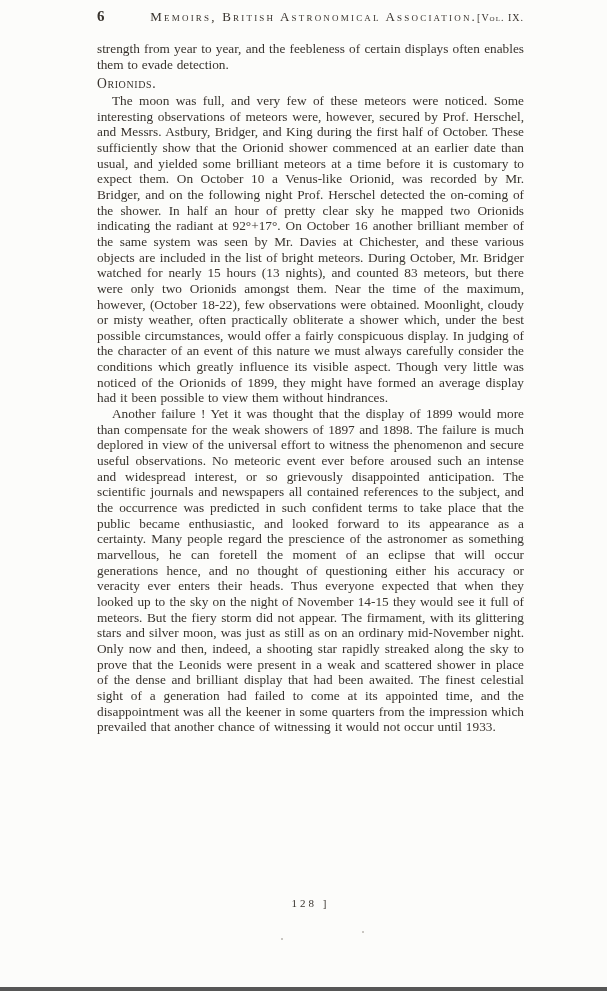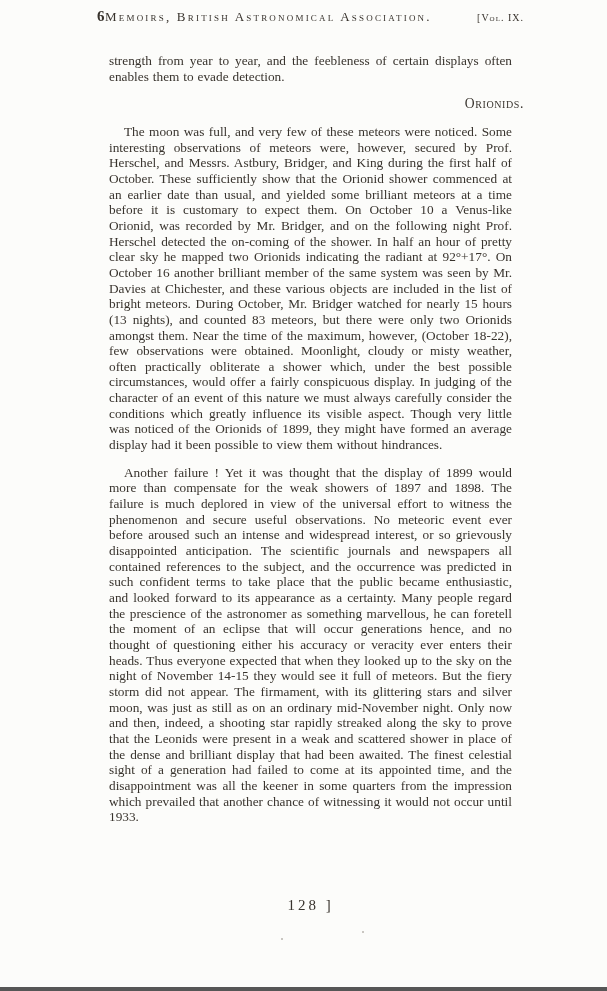--- a/index.html
+++ b/index.html
@@ -25,21 +25,21 @@
     display: flex;
     align-items: baseline;
   }
   .page-num {
     font-size: 15px;
     font-weight: bold;
     letter-spacing: 0.5px;
   }
   .running-title {
     flex: 1;
-    text-align: left;
+    text-align: right;
     font-variant: small-caps;
     font-size: 13px;
     letter-spacing: 2.2px;
     white-space: nowrap;
   }
   .volume {
     font-variant: small-caps;
     font-size: 10px;
     letter-spacing: 1px;
     white-space: nowrap;
@@ -48,41 +48,41 @@
     position: absolute;
     top: 41px;
     left: 97px;
     width: 427px;
     font-size: 13.3px;
     line-height: 15.65px;
     text-align: justify;
     word-spacing: 0.6px;
   }
   .body-text p {
-    margin: 12px;
+    margin: 0;
     text-indent: 15px;
   }
   .body-text p.noindent {
     text-indent: 0;
   }
   .section-heading {
     margin: 4px 0 1px 0;
     font-size: 13.6px;
     font-weight: normal;
     font-variant: small-caps;
     letter-spacing: 0.6px;
-    text-align: right;
+    text-align: left;
   }
   .page-footer {
     position: absolute;
     top: 897px;
     left: 97px;
     width: 427px;
     text-align: center;
-    font-size: 15px;
+    font-size: 11px;
     letter-spacing: 3px;
   }
   .scan-edge {
     position: absolute;
     left: 0;
     right: 0;
     bottom: 0;
     height: 4px;
     background: #565656;
   }

